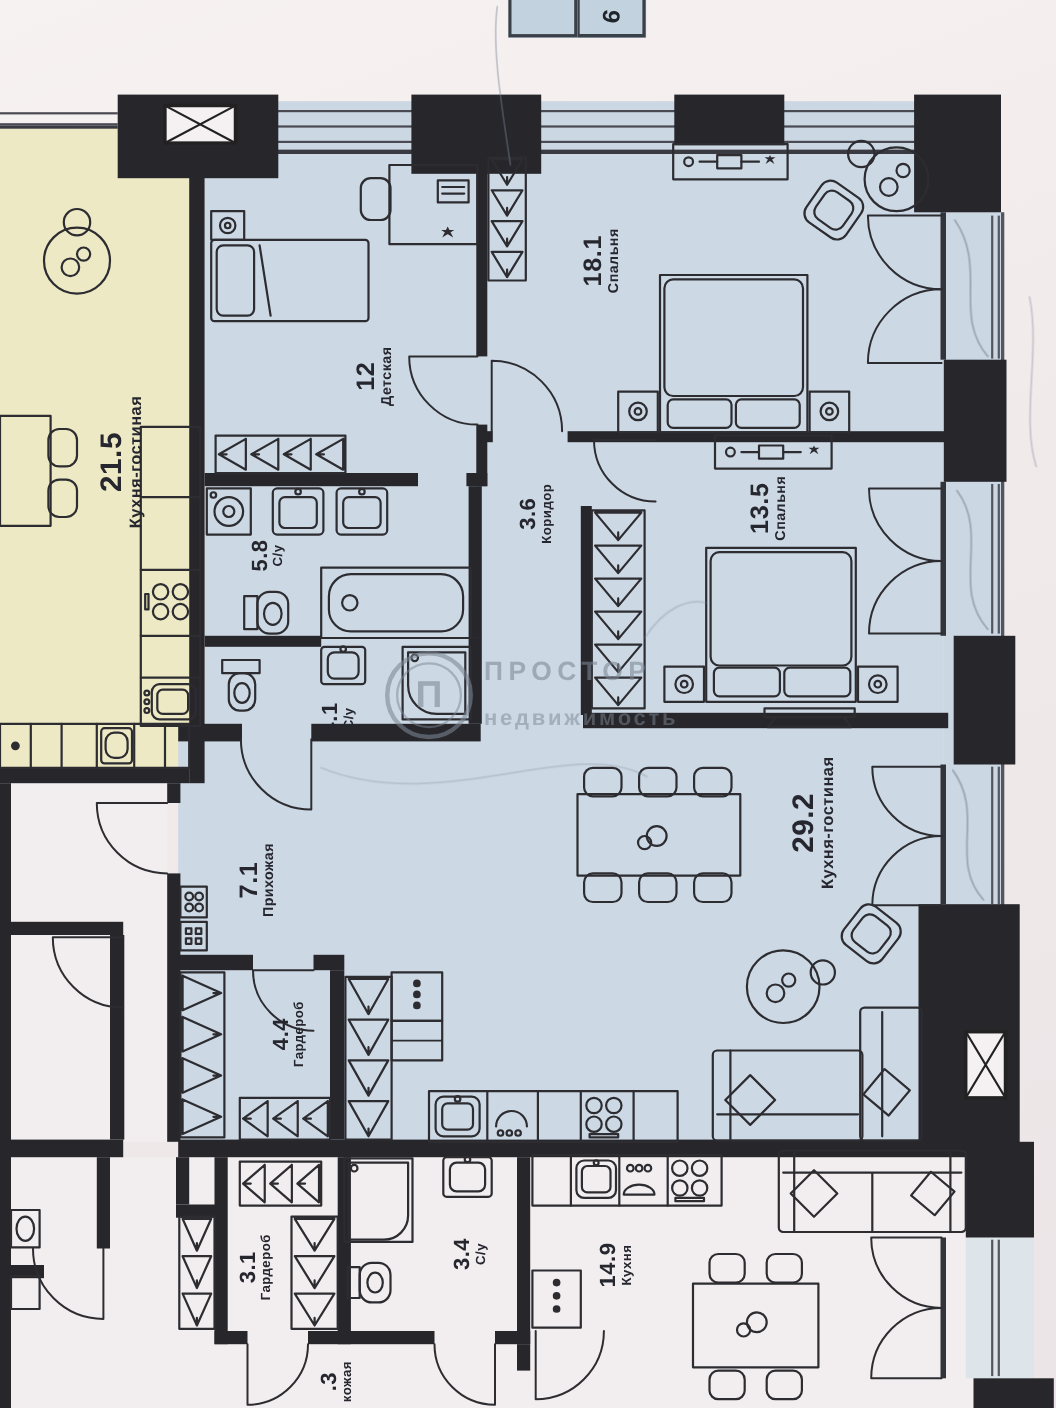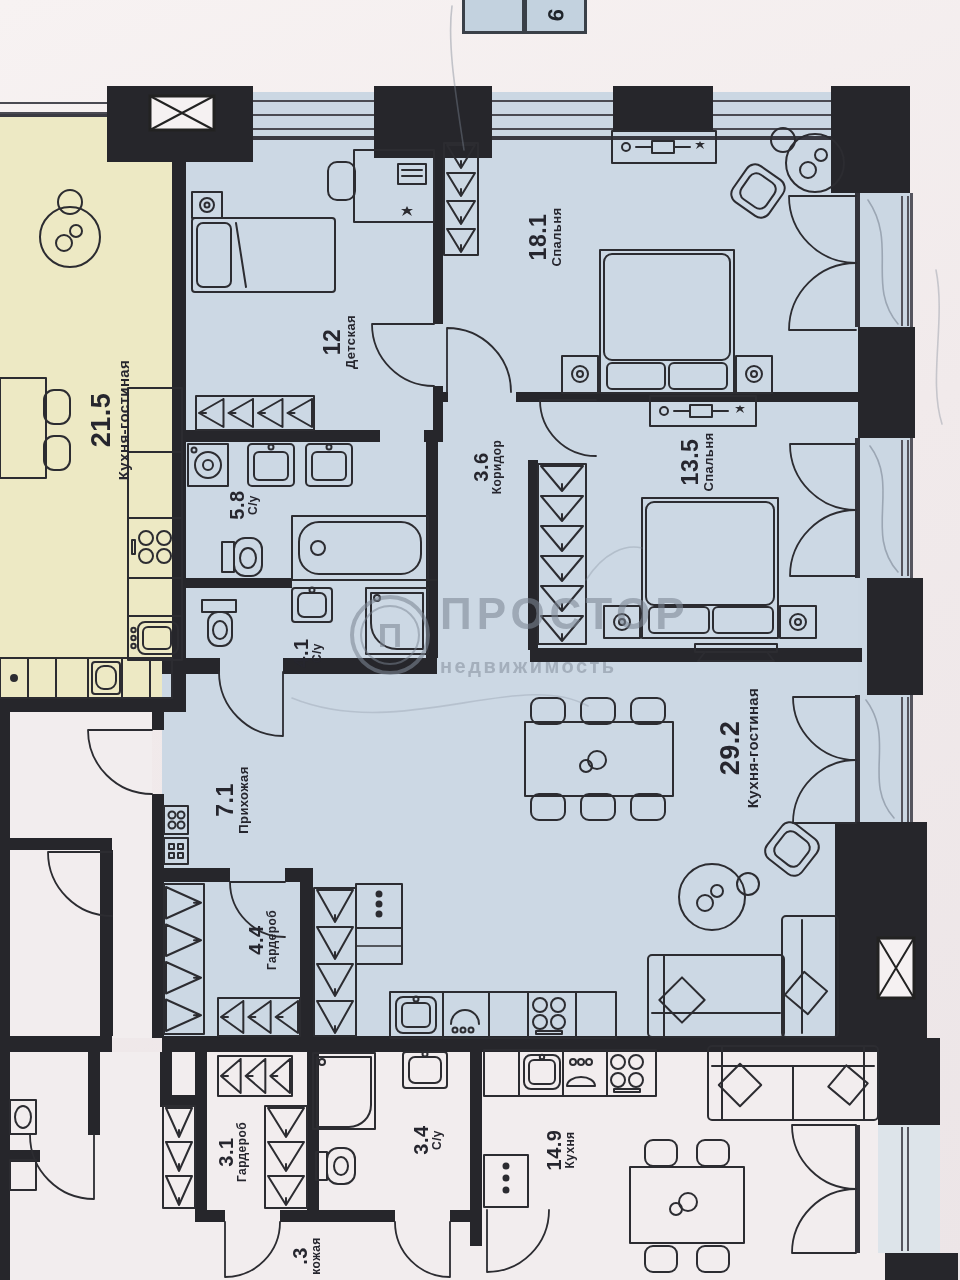--- a/index.html
+++ b/index.html
@@ -14,21 +14,21 @@
   .rlabel .nm{font-weight:700;letter-spacing:.4px;line-height:1.05}
   .lg .num{font-size:27px}.lg .nm{font-size:15px}
   .md .num{font-size:23px}.md .nm{font-size:13px}
   .sm .num{font-size:20px}.sm .nm{font-size:12px}
   .wm{position:absolute;left:350px;top:592px;display:flex;align-items:center;gap:10px;
       z-index:8;color:rgba(124,134,148,.58);pointer-events:none}
   .wm-logo{width:72px;height:72px;border:4px solid rgba(124,134,148,.58);border-radius:50%;
            display:flex;align-items:center;justify-content:center}
   .wm-logo-inner{width:56px;height:56px;border:2px solid rgba(124,134,148,.5);border-radius:50%;
            display:flex;align-items:center;justify-content:center;font-size:34px;font-weight:700}
-  .wm-name{font-size:44px;font-weight:700;letter-spacing:5px;line-height:1}
+  .wm-name{font-size:24px;font-weight:700;letter-spacing:5px;line-height:1}
   .wm-sub{font-size:20px;font-weight:700;letter-spacing:2.5px;margin-top:19px;color:rgba(124,134,148,.5)}
   .badge{position:absolute;left:462px;top:-4px;display:flex;z-index:9}
   .badge .cell{width:57px;height:32px;border:3px solid #3a4048;background:#c3d2df;
                display:flex;align-items:center;justify-content:center}
   .badge .cell+.cell{border-left-width:2px}
   .badge .cell span{font-size:22px;font-weight:700;color:#20252b;transform:rotate(97deg)}
 </style>
 </head>
 <body>
 

